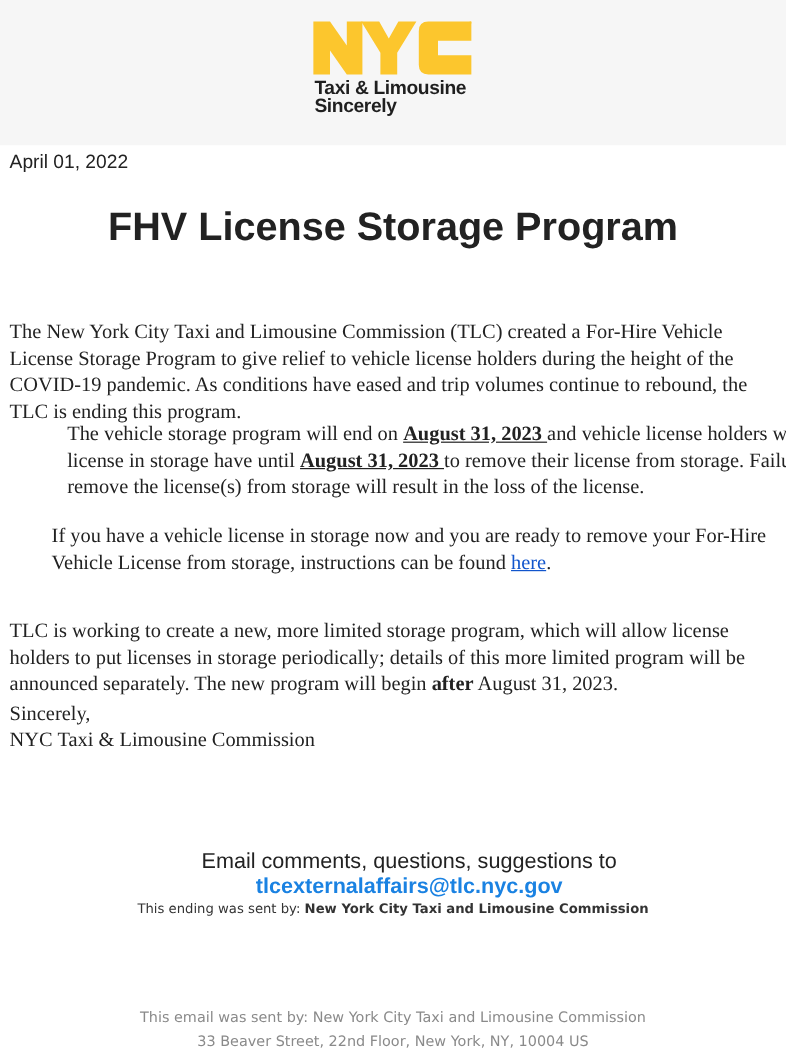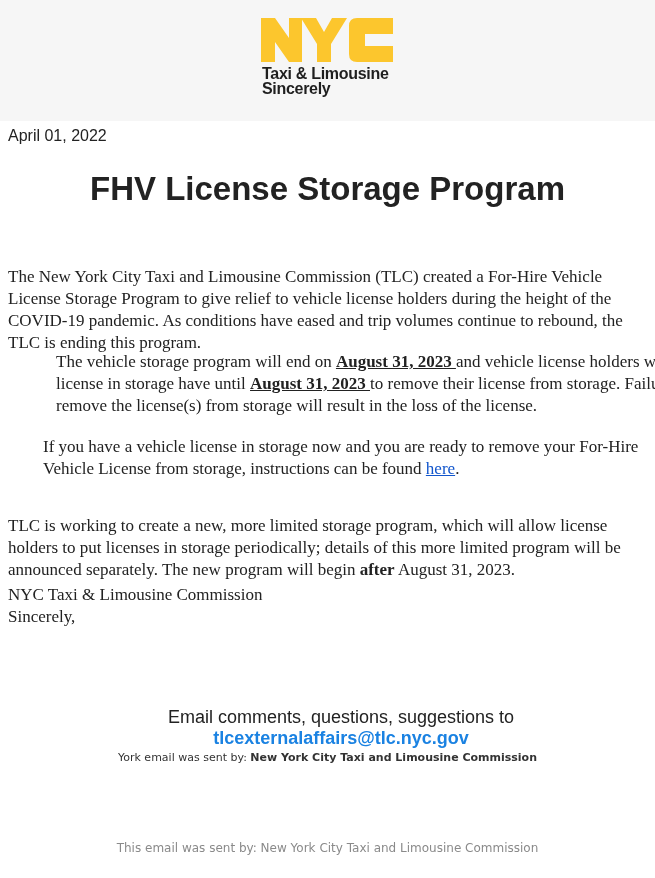--- a/index.html
+++ b/index.html
@@ -90,23 +90,24 @@
 
 <p class="body-text p1">The New York City Taxi and Limousine Commission (TLC) created a For-Hire Vehicle License Storage Program to give relief to vehicle license holders during the height of the COVID-19 pandemic. As conditions have eased and trip volumes continue to rebound, the TLC is ending this program.</p>
 
 <p class="body-text p2"><span>The vehicle storage program will end on </span><span class="date-strong">August 31, 2023 </span><span>and vehicle license holders with a license in storage have until </span><span class="date-strong">August 31, 2023 </span><span>to remove their license from storage. Failure to remove the license(s) from storage will result in the loss of the license.</span></p>
 
 <p class="body-text p3"><span>If you have a vehicle license in storage now and you are ready to remove your For-Hire Vehicle License from storage, instructions can be found </span><a class="link" href="#">here</a><span>.</span></p>
 
 <p class="body-text p4"><span>TLC is working to create a new, more limited storage program, which will allow license holders to put licenses in storage periodically; details of this more limited program will be announced separately. The new program will begin </span><span class="bold">after</span><span> August 31, 2023.</span></p>
 
 <div class="body-text p5">
+  <div>Sincerely,</div>
   <div>NYC Taxi &amp; Limousine Commission</div>
-  <div>Sincerely,</div>
 </div>
 
 <div class="contact"><span>Email comments, questions, suggestions to </span><a class="contact-email" href="#">tlcexternalaffairs@tlc.nyc.gov</a></div>
 
-<div class="sentby"><span>York email was sent by: </span><b>New York City Taxi and Limousine Commission</b></div>
+<div class="sentby"><span>This ending was sent by: </span><b>New York City Taxi and Limousine Commission</b></div>
 
 <div class="footer">
   <div>This email was sent by: New York City Taxi and Limousine Commission</div>
+  <div>33 Beaver Street, 22nd Floor, New York, NY, 10004 US</div>
 </div>
 
 </body></html>

